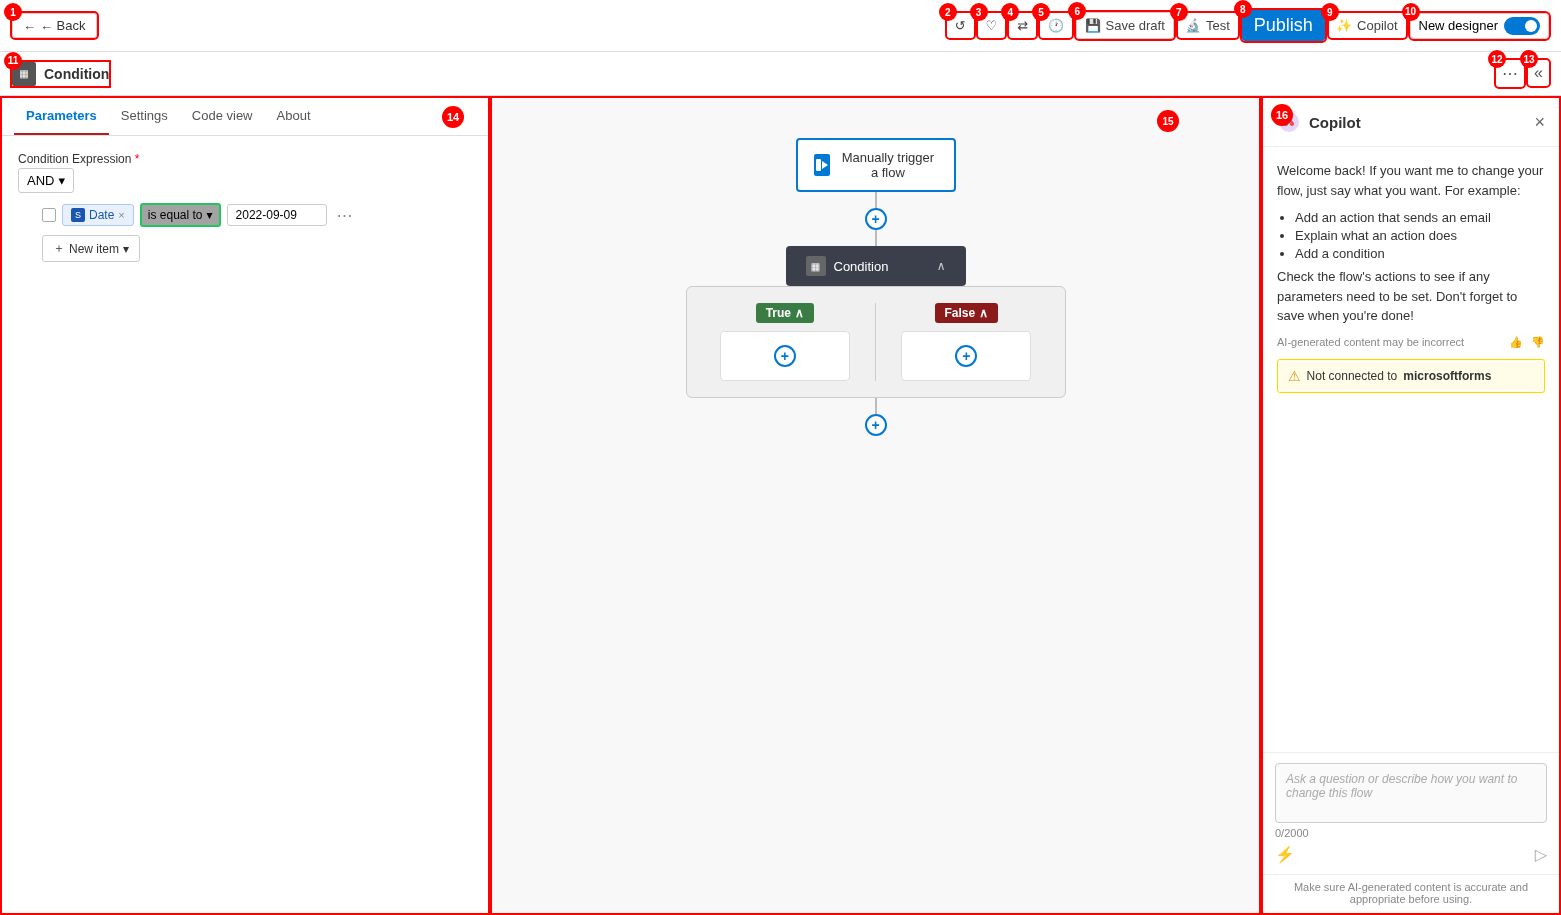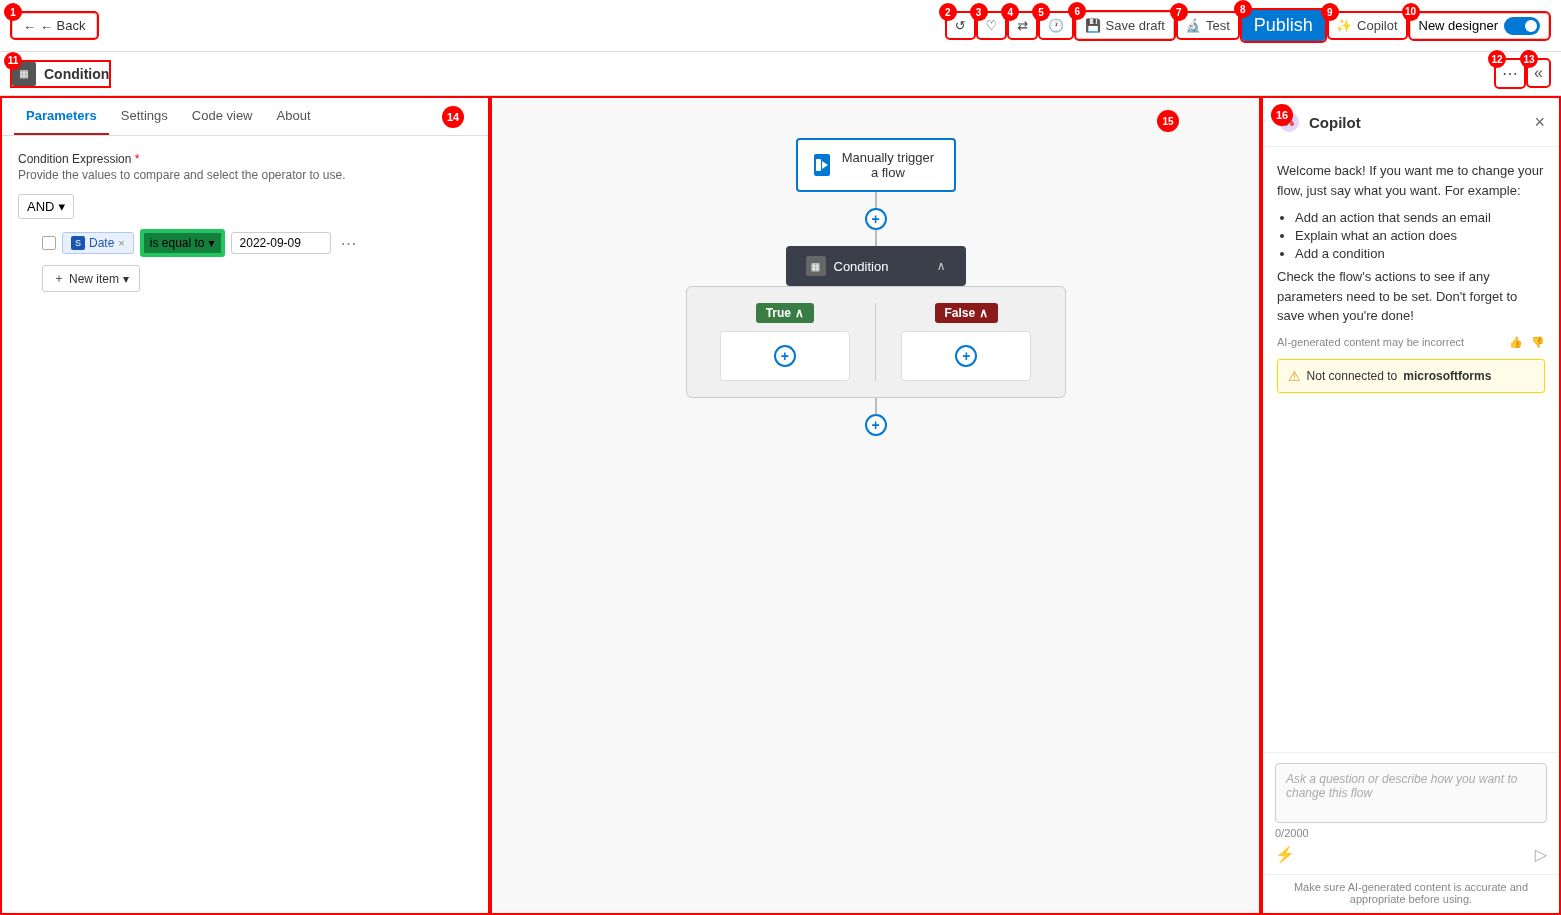--- a/index.html
+++ b/index.html
@@ -92,22 +92,22 @@
       display: flex; align-items: center; gap: 6px; margin-bottom: 8px; margin-left: 24px;
     }
     .checkbox { width: 14px; height: 14px; border: 1px solid #aaa; border-radius: 2px; }
     .date-chip {
       display: flex; align-items: center; gap: 4px;
       background: #e8f0fe; border: 1px solid #b0c8f5; border-radius: 3px;
       padding: 3px 8px; font-size: 12px; color: #1a56b0;
     }
     .date-chip-x { cursor: pointer; font-size: 11px; color: #888; }
     .op-select {
-      border: 4px solid #22c55e; border-radius: 3px; padding: 3px 6px;
-      font-size: 12px; background: #15803d;
+      border: 2px solid #22c55e; border-radius: 3px; padding: 3px 6px;
+      font-size: 12px; background: #a3a3a3;
     }
     .value-input {
       border: 1px solid #ccc; border-radius: 3px; padding: 3px 8px;
       font-size: 12px; width: 100px;
     }
     .dots-btn { color: #888; cursor: pointer; font-size: 16px; padding: 0 4px; }
     .new-item-btn {
       display: flex; align-items: center; gap: 4px;
       margin-left: 24px; margin-top: 8px;
       border: 1px solid #ccc; border-radius: 3px; padding: 4px 10px;
@@ -333,21 +333,20 @@
 
     <div class="tabs-bar">
       <div class="tab active">Parameters</div>
       <div class="tab">Settings</div>
       <div class="tab">Code view</div>
       <div class="tab">About</div>
     </div>
 
     <div class="param-content">
       <div class="field-label field-required">Condition Expression</div>
-      <div class="field-desc">Provide the values to compare and select the operator to use.</div>
 
       <div class="operator-select">
         <div class="select-box">
           <span>AND</span>
           <span>▾</span>
         </div>
       </div>
 
       <div class="condition-row">
         <div class="checkbox"></div>

